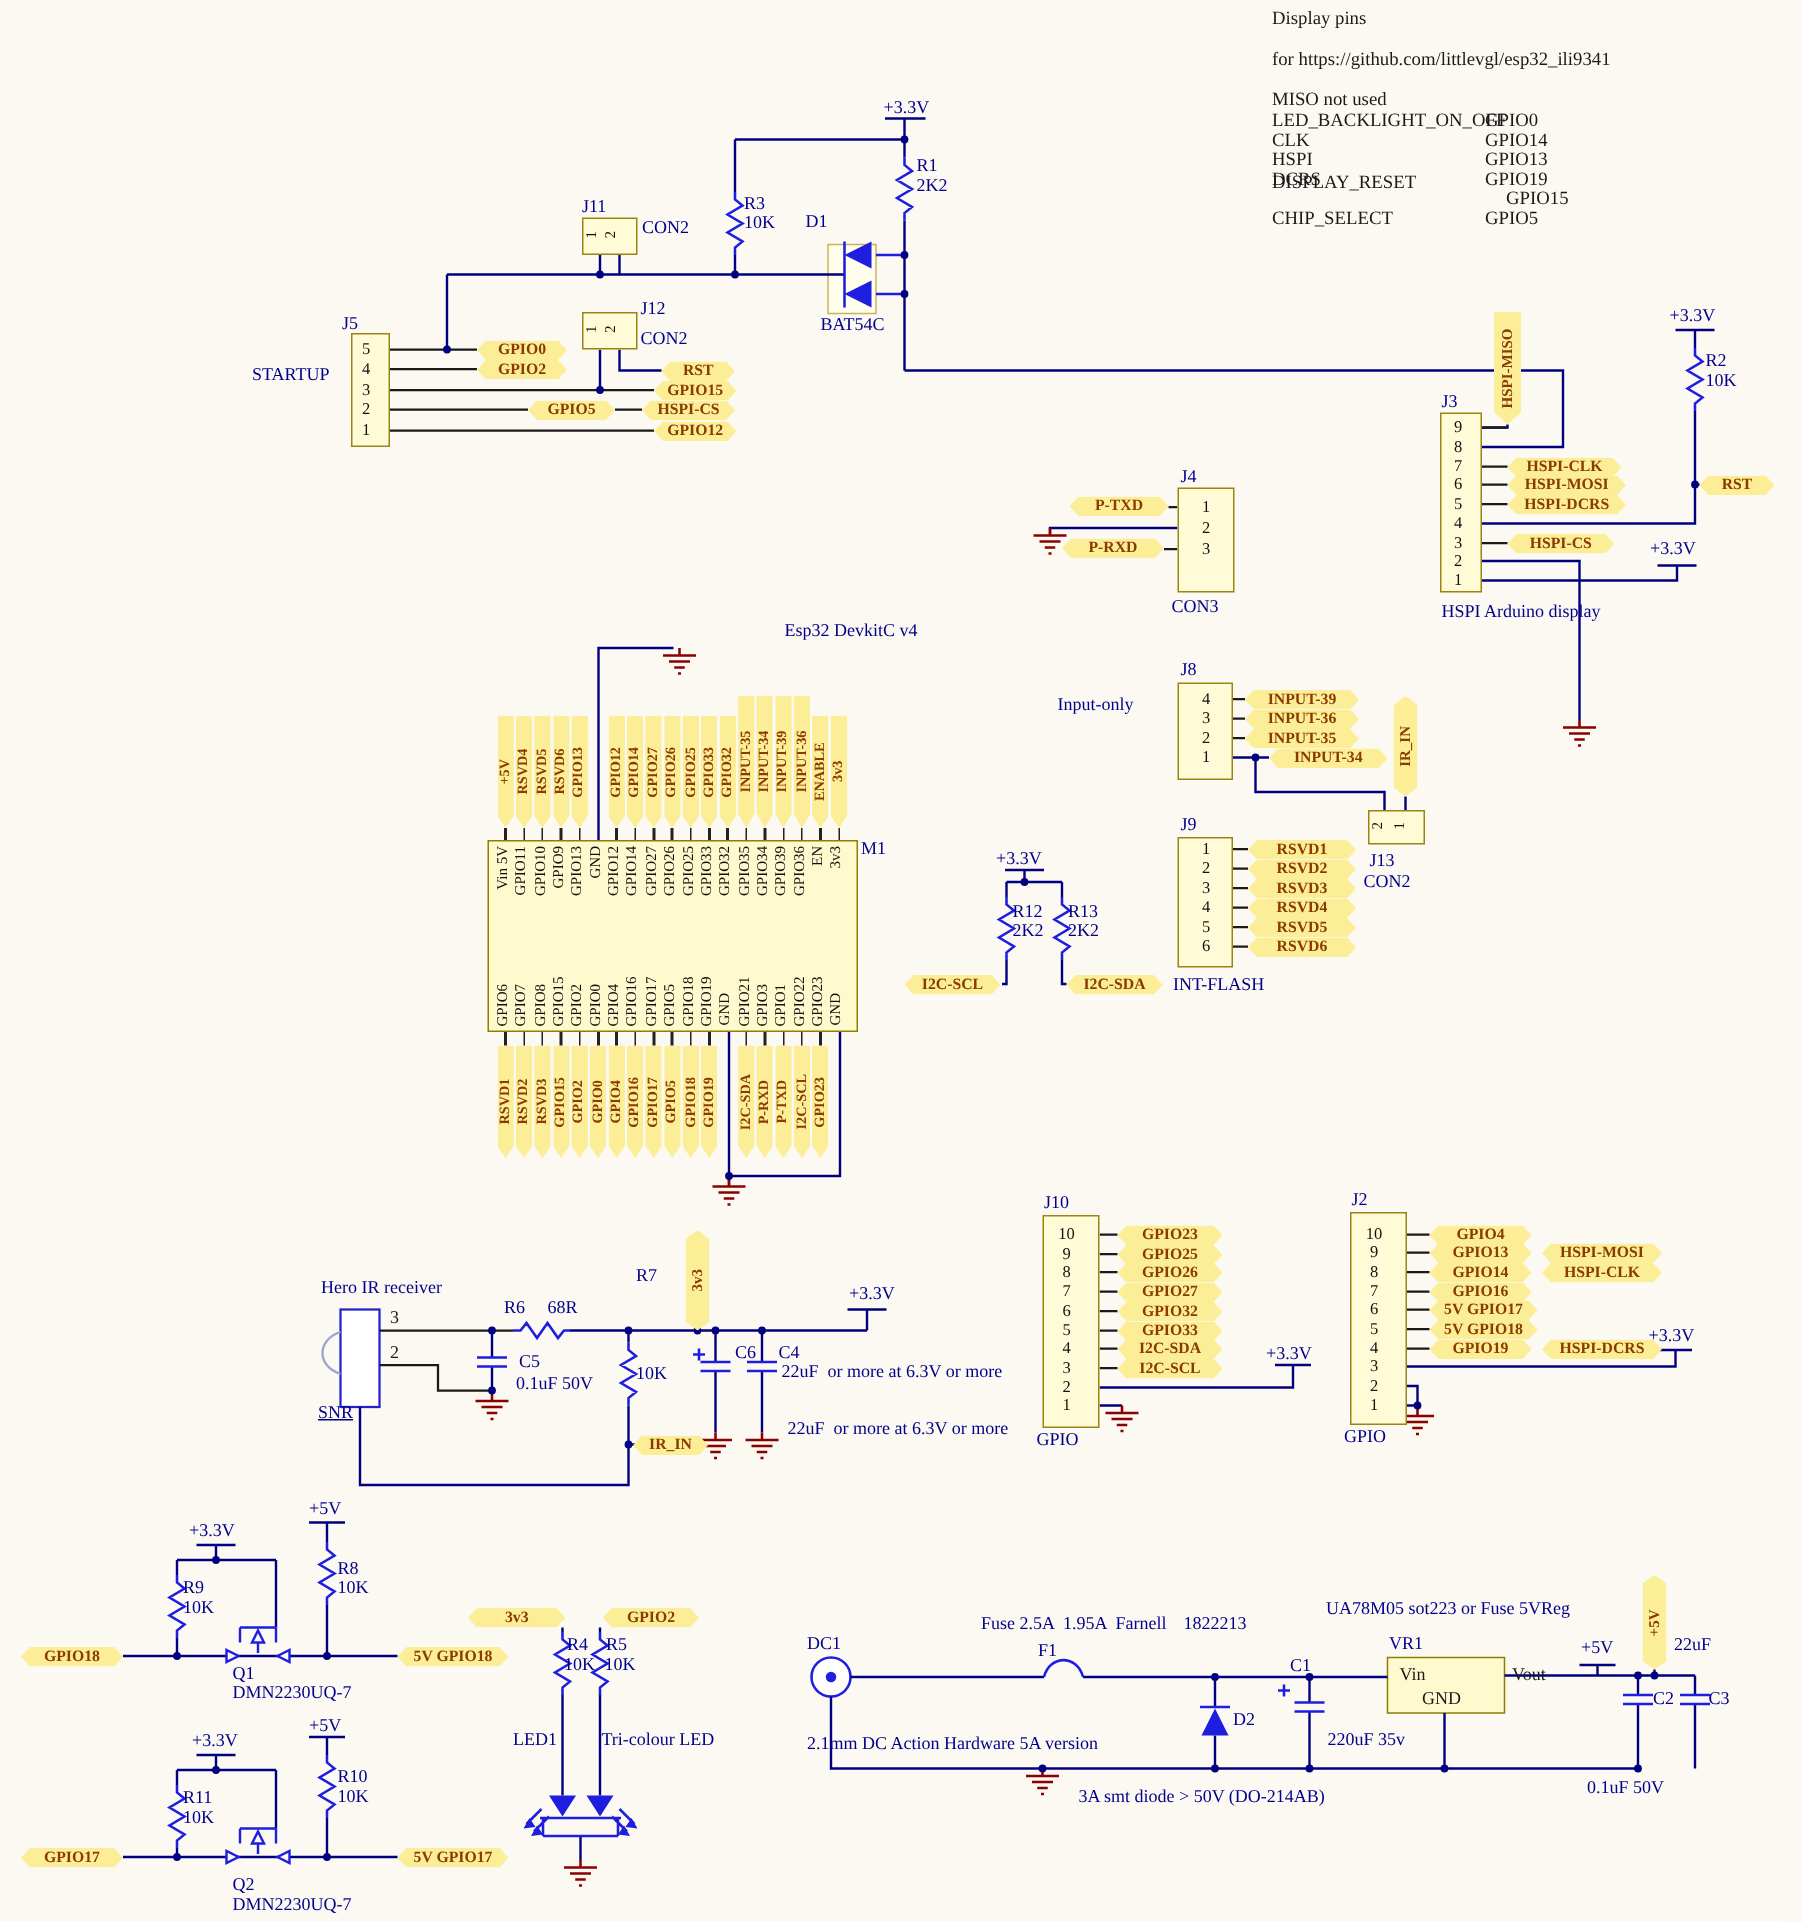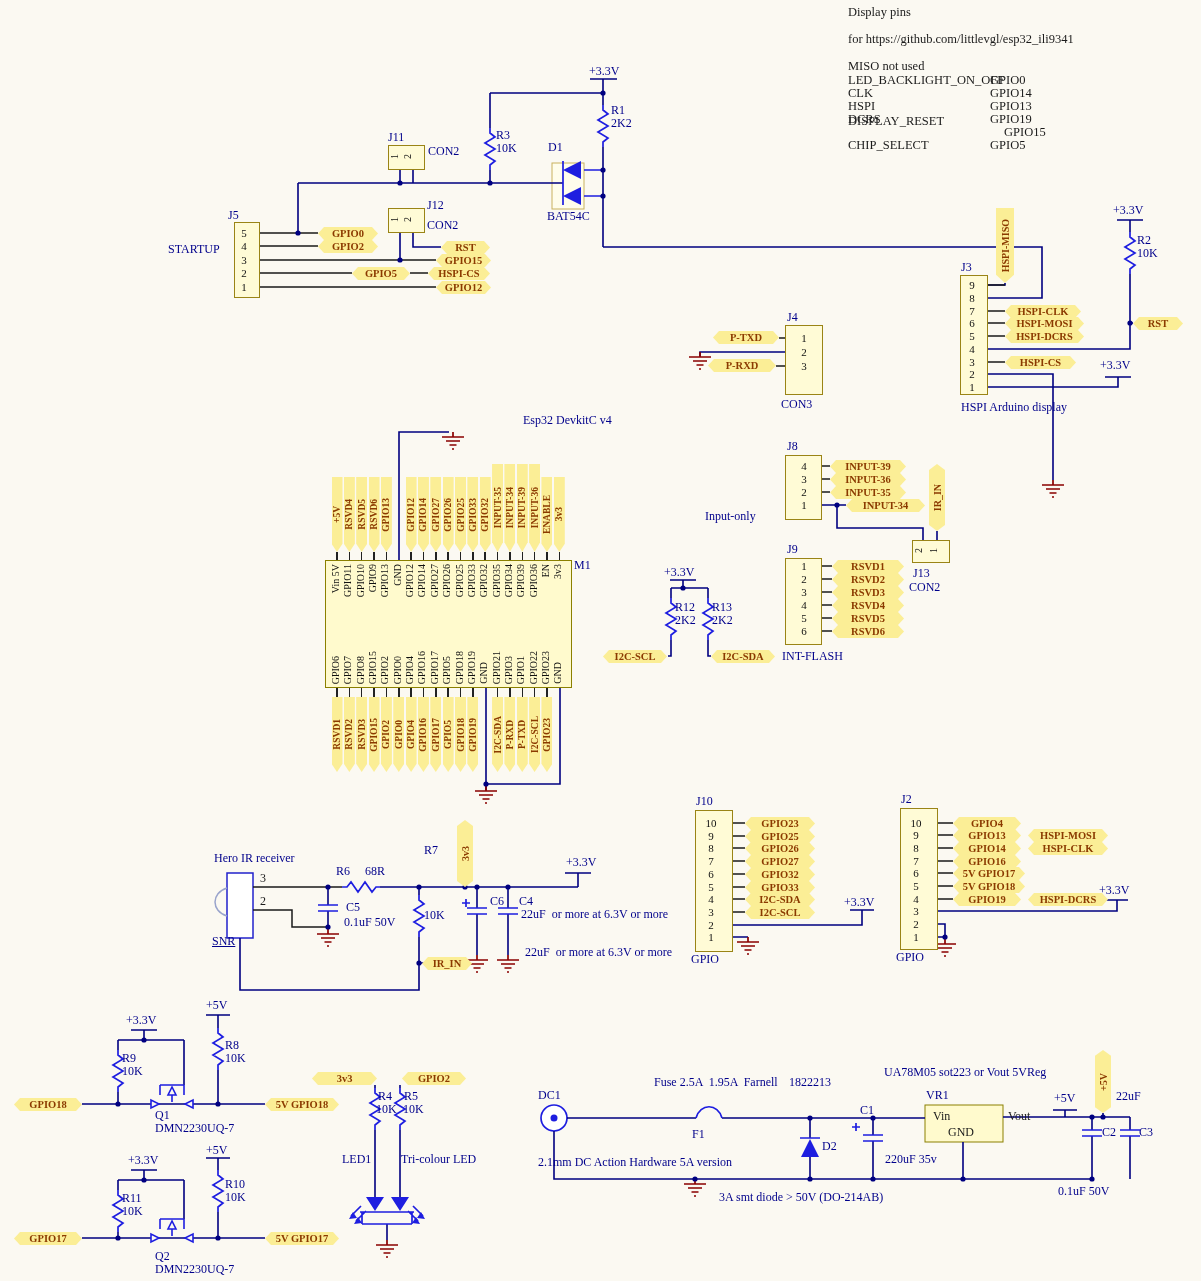--- a/index.html
+++ b/index.html
@@ -127,32 +127,32 @@
     <div class="tx " style="left: 428px; top: 145px;">CON2</div>
     <div class="tx " style="left: 427px; top: 199px;">J12</div>
     <div class="tx " style="left: 427px; top: 219px;">CON2</div>
     <div class="tx " style="left: 228px; top: 209px;">J5</div>
     <div class="tx " style="left: 168px; top: 243px;">STARTUP</div>
     <div class="tx " style="left: 589px; top: 65px;">+3.3V</div>
     <div class="tx " style="left: 611px; top: 104px;">R1</div>
     <div class="tx " style="left: 611px; top: 117px;">2K2</div>
     <div class="tx " style="left: 496px; top: 129px;">R3</div>
     <div class="tx " style="left: 496px; top: 142px;">10K</div>
-    <div class="tx " style="left: 548px; top: 141px;">D1</div>
+    <div class="tx " style="left: 537px; top: 141px;">D1</div>
     <div class="tx " style="left: 547px; top: 210px;">BAT54C</div>
     <div class="tx " style="left: 787px; top: 311px;">J4</div>
     <div class="tx " style="left: 781px; top: 398px;">CON3</div>
     <div class="tx " style="left: 961px; top: 261px;">J3</div>
     <div class="tx " style="left: 961px; top: 401px;">HSPI Arduino display</div>
     <div class="tx " style="left: 1113px; top: 204px;">+3.3V</div>
     <div class="tx " style="left: 1137px; top: 234px;">R2</div>
     <div class="tx " style="left: 1137px; top: 247px;">10K</div>
     <div class="tx " style="left: 1100px; top: 359px;">+3.3V</div>
     <div class="tx " style="left: 523px; top: 414px;">Esp32 DevkitC v4</div>
-    <div class="tx " style="left: 705px; top: 463px; margin-top: 47px;">Input-only</div>
+    <div class="tx " style="left: 705px; top: 463px;">Input-only</div>
     <div class="tx " style="left: 787px; top: 440px;">J8</div>
     <div class="tx " style="left: 913px; top: 567px;">J13</div>
     <div class="tx " style="left: 909px; top: 581px;">CON2</div>
     <div class="tx " style="left: 787px; top: 543px;">J9</div>
     <div class="tx " style="left: 782px; top: 650px;">INT-FLASH</div>
     <div class="tx " style="left: 664px; top: 566px;">+3.3V</div>
     <div class="tx " style="left: 675px; top: 601px;">R12</div>
     <div class="tx " style="left: 675px; top: 614px;">2K2</div>
     <div class="tx " style="left: 712px; top: 601px;">R13</div>
     <div class="tx " style="left: 712px; top: 614px;">2K2</div>
@@ -194,29 +194,29 @@
     <div class="tx " style="left: 225px; top: 1191px;">10K</div>
     <div class="tx " style="left: 155px; top: 1250px;">Q2</div>
     <div class="tx " style="left: 155px; top: 1263px;">DMN2230UQ-7</div>
     <div class="tx " style="left: 342px; top: 1153px;">LED1</div>
     <div class="tx " style="left: 401px; top: 1153px;">Tri-colour LED</div>
     <div class="tx " style="left: 378px; top: 1090px;">R4</div>
     <div class="tx " style="left: 404px; top: 1090px;">R5</div>
     <div class="tx " style="left: 376px; top: 1103px;">10K</div>
     <div class="tx " style="left: 403px; top: 1103px;">10K</div>
     <div class="tx " style="left: 538px; top: 1089px;">DC1</div>
-    <div class="tx " style="left: 692px; top: 1128px;">F1</div>
+    <div class="tx " style="left: 692px; top: 1094px;">F1</div>
     <div class="tx " style="left: 654px; top: 1076px;">Fuse 2.5A  1.95A  Farnell</div>
     <div class="tx " style="left: 789px; top: 1076px;">1822213</div>
     <div class="tx " style="left: 822px; top: 1140px;">D2</div>
     <div class="tx " style="left: 860px; top: 1104px;">C1</div>
     <div class="tx " style="left: 885px; top: 1153px;">220uF 35v</div>
     <div class="tx " style="left: 538px; top: 1156px;">2.1mm DC Action Hardware 5A version</div>
     <div class="tx " style="left: 719px; top: 1191px;">3A smt diode &gt; 50V (DO-214AB)</div>
-    <div class="tx " style="left: 884px; top: 1066px;">UA78M05 sot223 or Vout 5VReg</div>
+    <div class="tx " style="left: 884px; top: 1066px;">UA78M05 sot223 or Fuse 5VReg</div>
     <div class="tx " style="left: 926px; top: 1089px;">VR1</div>
     <div class="tx k" style="left: 933px; top: 1110px;">Vin</div>
     <div class="tx k" style="left: 968px; top: 1110px; margin-left: 40px;">Vout</div>
     <div class="tx k" style="left: 948px; top: 1126px;">GND</div>
     <div class="tx " style="left: 1054px; top: 1092px;">+5V</div>
     <div class="tx " style="left: 1116px; top: 1090px;">22uF</div>
     <div class="tx " style="left: 1102px; top: 1126px;">C2</div>
     <div class="tx " style="left: 1139px; top: 1126px;">C3</div>
     <div class="tx " style="left: 1058px; top: 1185px;">0.1uF 50V</div>
     <div class="note" style="left: 848px; top: 74px;">LED_BACKLIGHT_ON_OFF</div>

